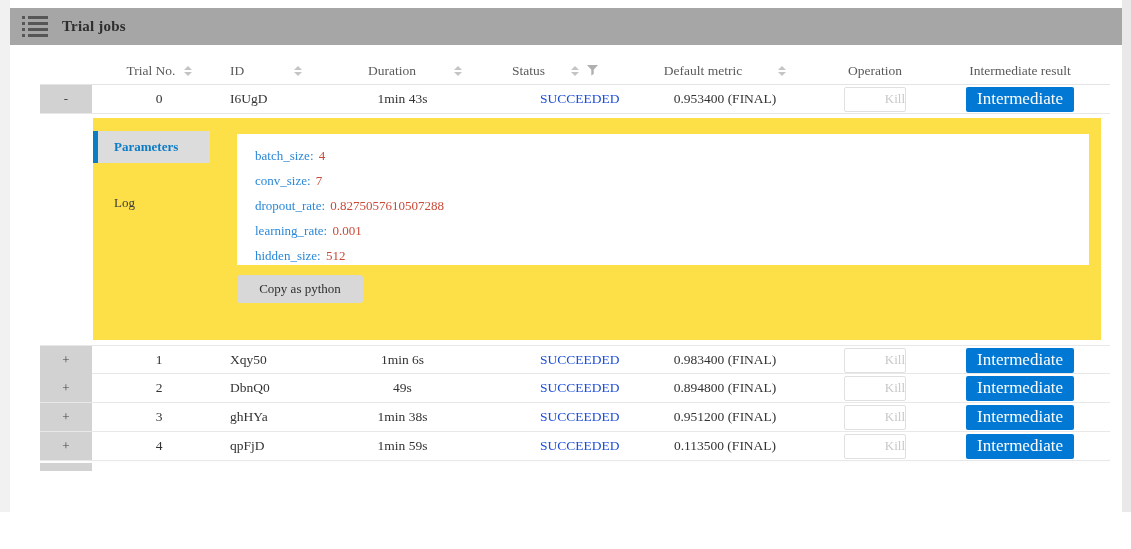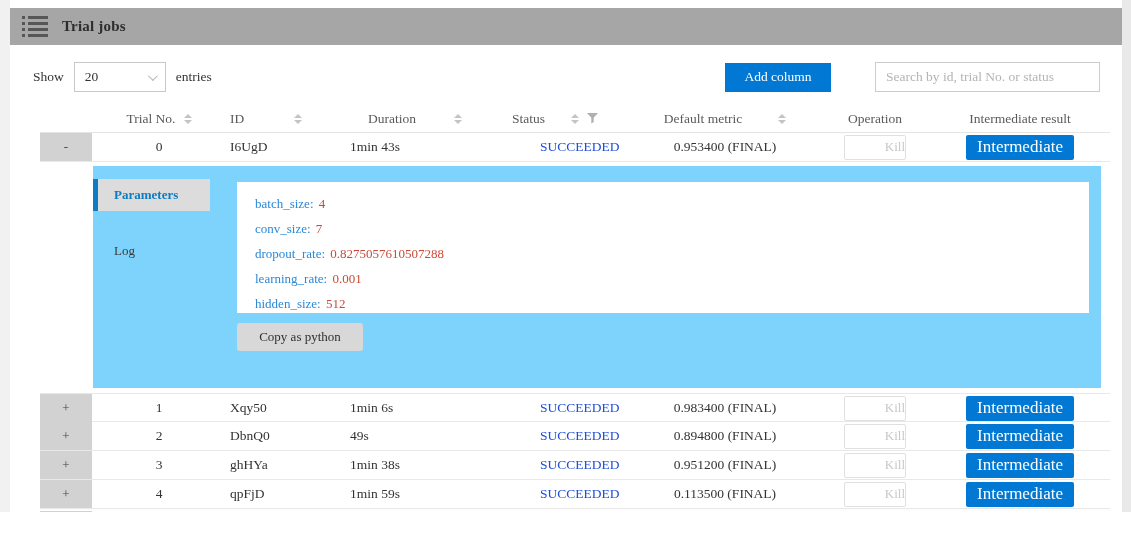--- a/index.html
+++ b/index.html
@@ -34,28 +34,28 @@
   .hcell.left { justify-content:flex-start; padding-left:4px; }
   .sort { display:inline-flex; flex-direction:column; gap:2px; cursor:pointer; }
   .tri-up { width:0; height:0; border-left:4px solid transparent; border-right:4px solid transparent; border-bottom:4px solid #c4c4c4; }
   .tri-down { width:0; height:0; border-left:4px solid transparent; border-right:4px solid transparent; border-top:4px solid #c4c4c4; }
   .funnel { cursor:pointer; display:inline-flex; }
 
   .trow { height:29px; border-bottom:1px solid #e8e8e8; font-size:13.5px; color:#333; }
   .toggle-cell { background:#d2d2d2; height:28px; display:flex; align-items:center; justify-content:center; color:#444; font-size:13px; cursor:pointer; }
   .cell-center { text-align:center; }
   .cell-id { padding-left:4px; }
-  .cell-dur { text-align:left; padding-right:25px; }
+  .cell-dur { text-align:center; padding-right:25px; }
   .cell-status { padding-left:60px; color:#1d4ed8; }
   .cell-op, .cell-inter { display:flex; justify-content:center; }
   .kill-btn { width:62px; height:25px; background:#fff; border:1px solid #e0e0e0; color:#c8c8c8; font-size:13px; font-family:inherit; border-radius:2px; cursor:default;text-align:right; }
   .inter-btn { width:108px; height:25px; font-size:17px; border-radius:2px; }
 
   
-  .expanded { margin:4px 0 5px 83px; width:1008px; height:222px; background:#7dd3fc; display:flex; }
+  .expanded { margin:4px 0 5px 83px; width:1008px; height:222px; background:#fde047; display:flex; }
   .tabs-col { width:117px; padding-top:13px; }
   .tab { height:32px; display:flex; align-items:center; padding-left:21px; font-size:13px; color:#3a3a3a; cursor:pointer; }
   .tab.active { background:#dcdcdc; border-left:5px solid #0c7cc5; padding-left:16px; color:#0c7cc5; font-weight:700; margin-bottom:24px; }
   .exp-content { flex:1; padding:16px 12px 0 27px; }
   .param-box { background:#fff; height:131px; padding:9px 0 0 18px; }
   .param-line { font-size:13px; line-height:25px; white-space:nowrap; }
   .pkey { color:#2b88d8; }
   .pkey::after { content:": "; }
   .pval { color:#ca4a38; margin-left:2px; }
   .copy-btn { margin-top:10px; width:126px; height:28px; background:#d8d8d8; border:none; border-radius:3px; font-size:13px; color:#2f2f2f; font-family:inherit; cursor:pointer; }
@@ -87,31 +87,20 @@
             <span class="li-bar"></span>
           </span>
         <span class="li-row">
             <span class="li-dot"></span>
             <span class="li-bar"></span>
           </span>
       </span>
       <h1>Trial jobs</h1>
     </div>
 
-    <div class="controls">
-      <span>Show</span>
-      <div class="select-box">
-        <span>20</span>
-        <span class="chevron"></span>
-      </div>
-      <span>entries</span>
-      <div class="flex-spacer"></div>
-      <button class="btn-primary add-column">Add column</button>
-      <input class="search-input" type="text" placeholder="Search by id, trial No. or status" style="">
-    </div>
 
     <div class="grid-row thead">
       <div></div>
       <div class="hcell">
         <span>Trial No.</span>
         <span class="sort">
             <i class="tri-up"></i>
             <i class="tri-down"></i>
           </span>
       </div>

